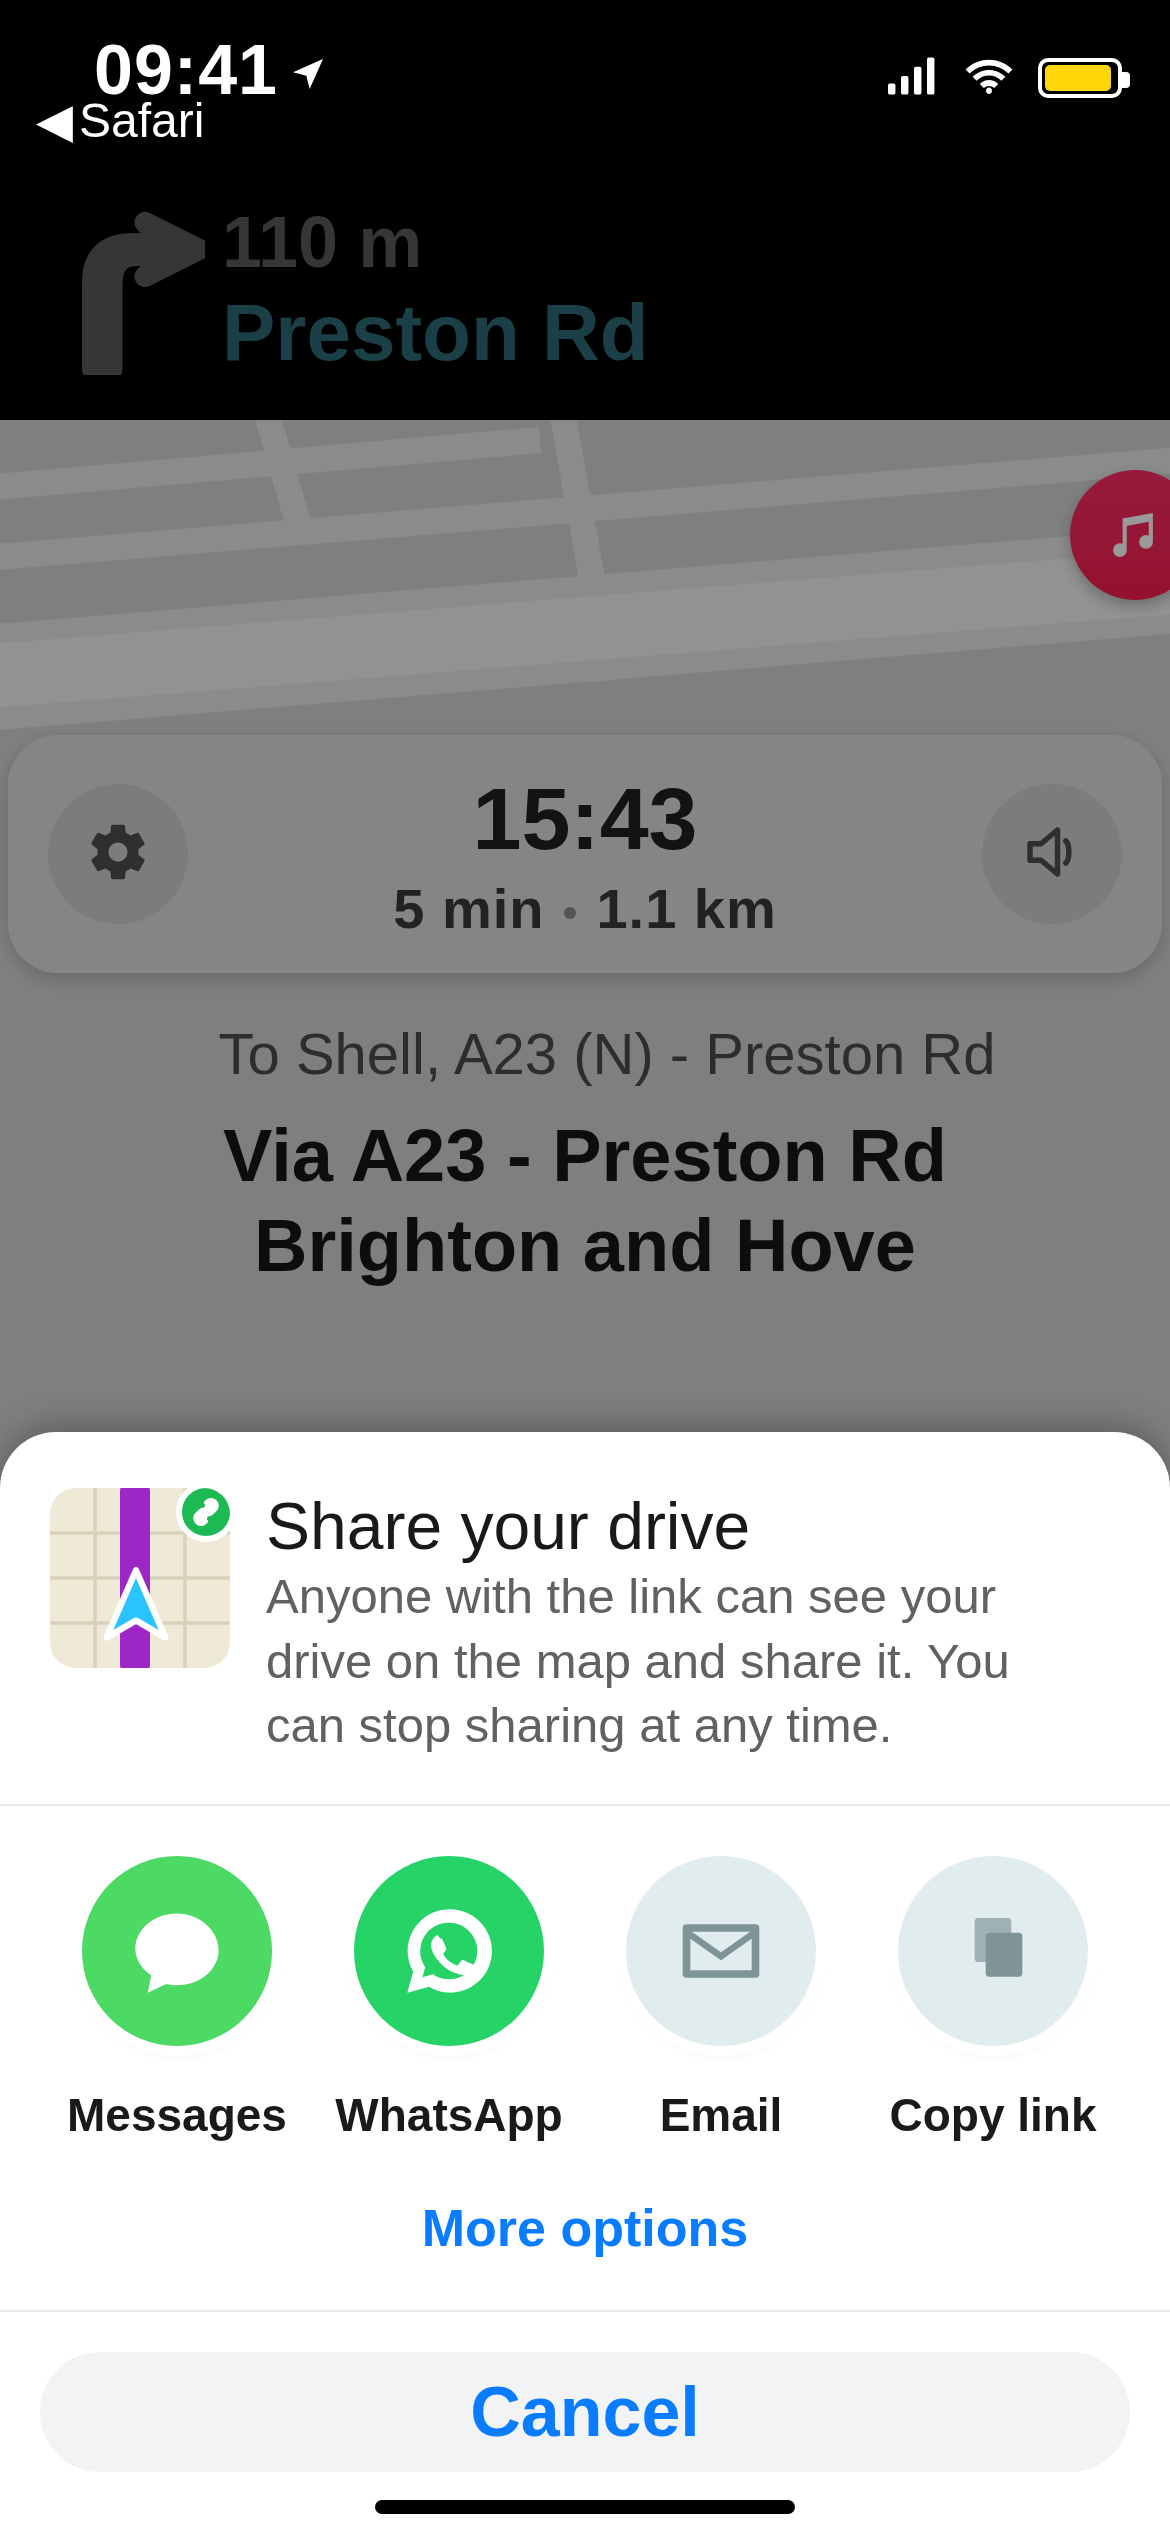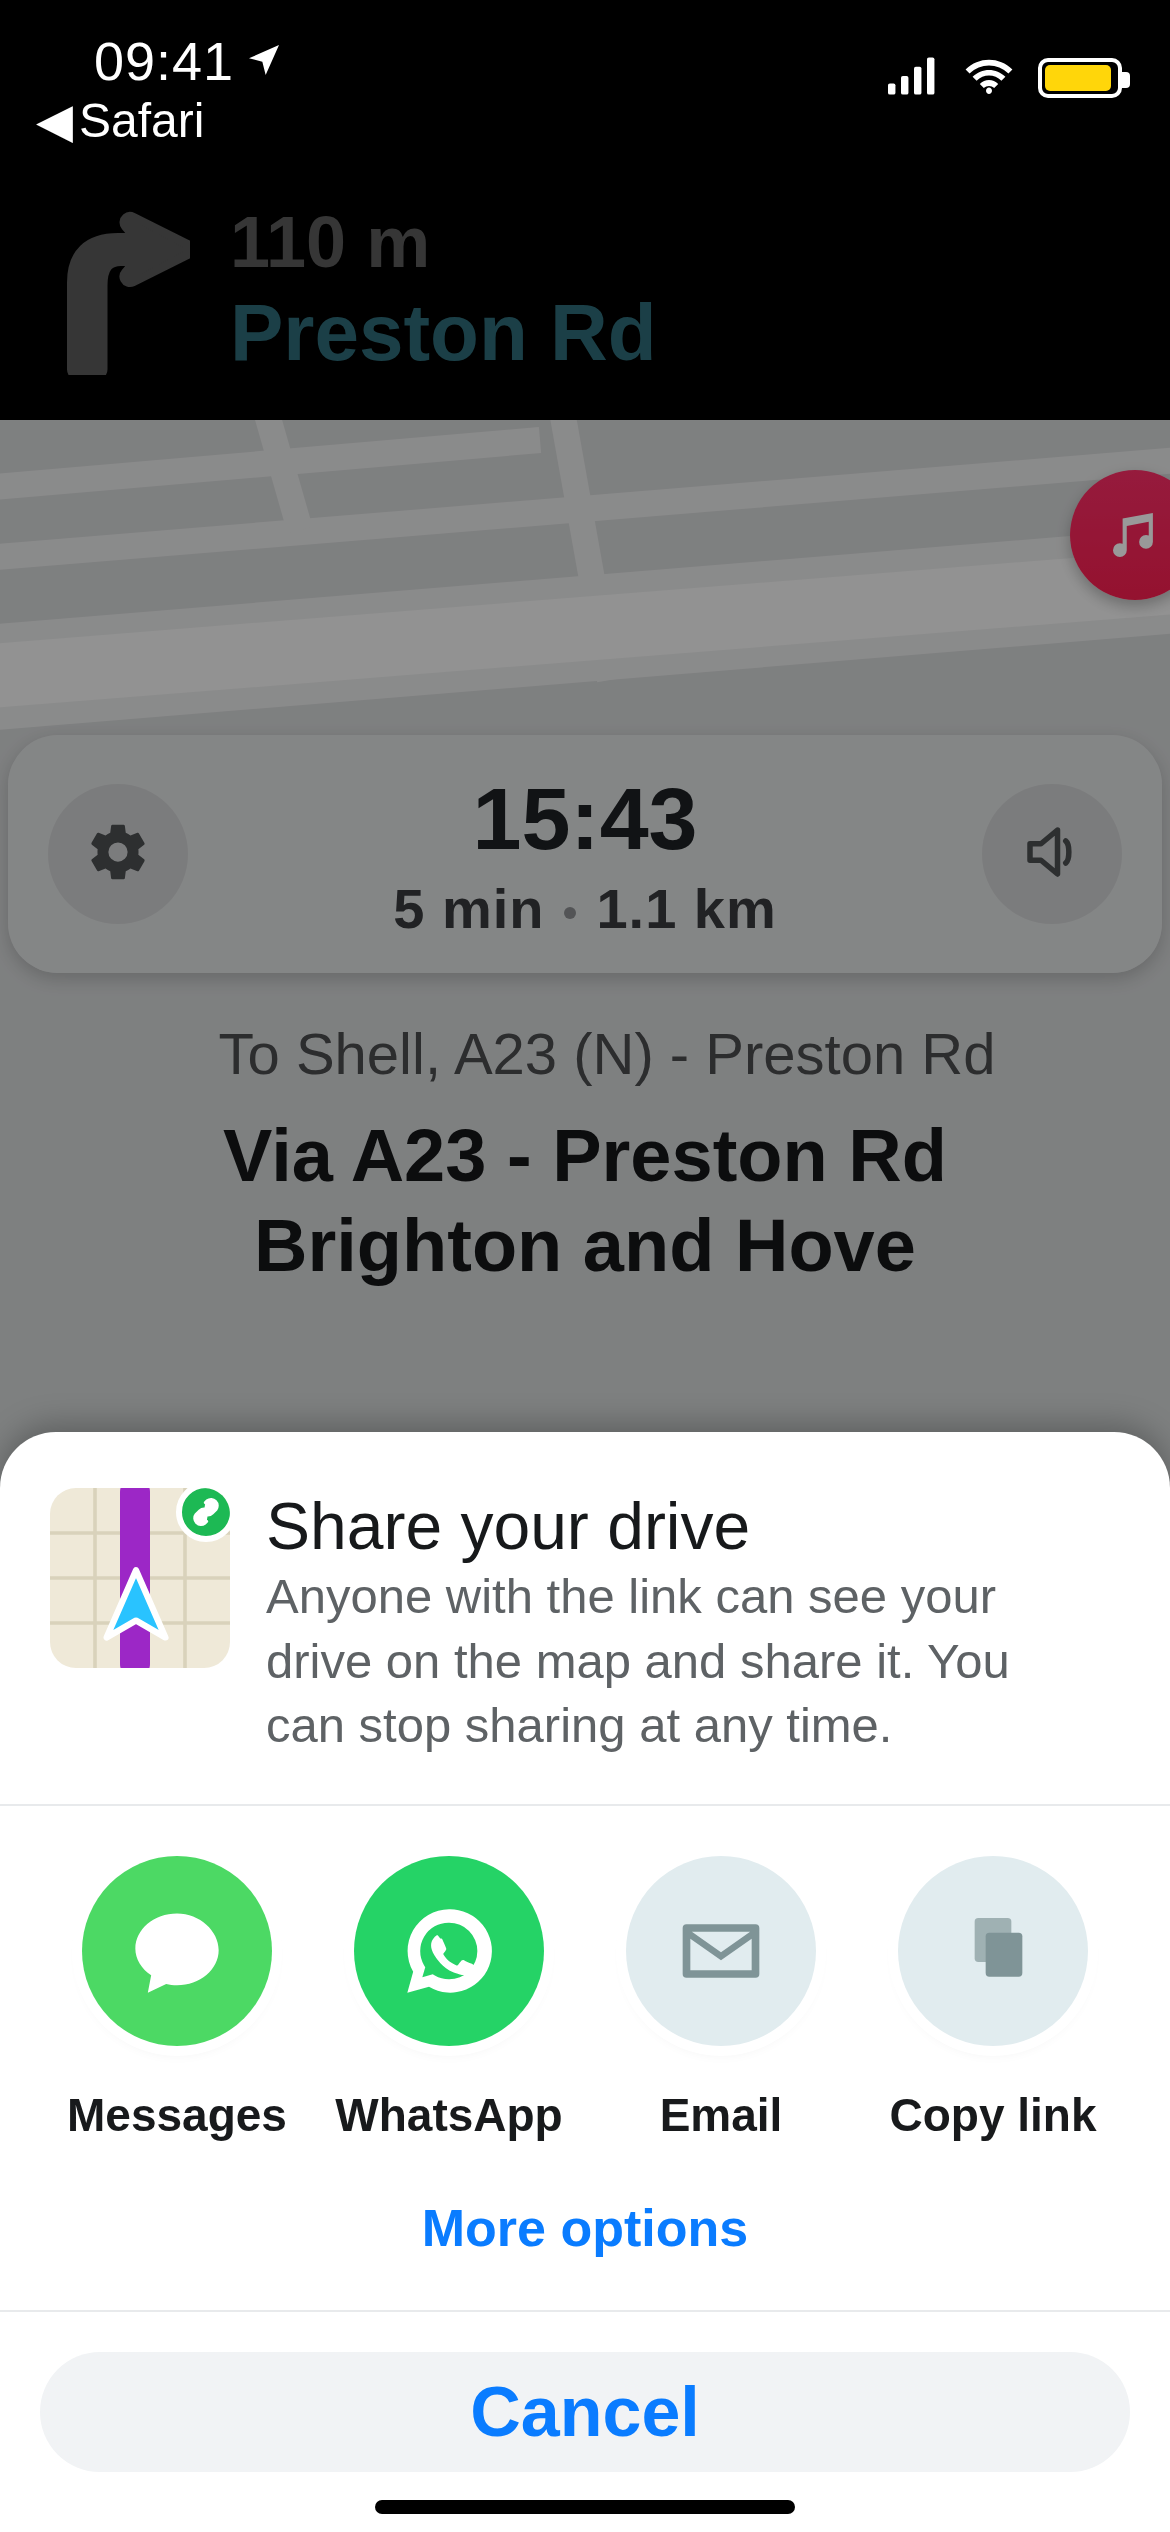--- a/index.html
+++ b/index.html
@@ -1,29 +1,29 @@
 <!DOCTYPE html>
 <html><head>
 <meta charset="utf-8">
 <style>
   * { margin: 0; padding: 0; box-sizing: border-box; -webkit-font-smoothing: antialiased; }
   html, body { width: 1170px; height: 2532px; overflow: hidden; font-family: -apple-system, "SF Pro Display", "Helvetica Neue", Arial, sans-serif; background:#000; }
   .screen { position: relative; width:1170px; height:2532px; background:#000; }
 
   
   .status-bar { position:absolute; top:0; left:0; right:0; height:160px; color:#fff; }
-  .status-time { position:absolute; left:94px; top:30px; font-size:54px; font-weight:400; letter-spacing:1px; display:flex; align-items:center; gap:10px;}
+  .status-time { position:absolute; left:94px; top:30px; font-size:70px; font-weight:700; letter-spacing:1px; display:flex; align-items:center; gap:10px;}
   .status-back { position:absolute; left:36px; top:92px; font-size:48px; font-weight:400; display:flex; align-items:center; gap:6px;}
   .status-right { position:absolute; right:48px; top:56px; display:flex; align-items:center; gap:24px;}
   .battery { width:84px; height:40px; border:4px solid #fff; border-radius:10px; position:relative;}
   .battery::after { content:""; position:absolute; right:-12px; top:10px; width:8px; height:16px; background:#fff; border-radius:0 4px 4px 0;}
   .battery-fill { position:absolute; left:3px; top:3px; bottom:3px; width:66px; background:#ffd60a; border-radius:5px;}
 
   
-  .nav-top { position:absolute; left:40px; top:180px; right:40px; height:220px; display:flex; align-items:center; gap:40px;}
+  .nav-top { position:absolute; left:55px; top:180px; right:40px; height:220px; display:flex; align-items:center; gap:17px;}
   .turn-arrow { width:150px; height:170px; color:#5a5a5a; }
   .nav-text .dist { font-size:72px; font-weight:800; color:#5a5a5a; }
   .nav-text .street { font-size:80px; font-weight:800; color:#2d6a77; margin-top:4px;}
 
   
   .map-area { position:absolute; left:0; right:0; top:420px; bottom:0; background:#b9bcbd; overflow:hidden;}
   .map-area svg.roads { position:absolute; inset:0; }
   .music-btn { position:absolute; right:-30px; top:50px; width:130px; height:130px; border-radius:65px; background:linear-gradient(180deg,#fa2d66,#f71e4f); display:flex; align-items:center; justify-content:center; box-shadow:0 6px 14px rgba(0,0,0,.25);}
   .music-btn svg { width:66px; height:66px; }
 

